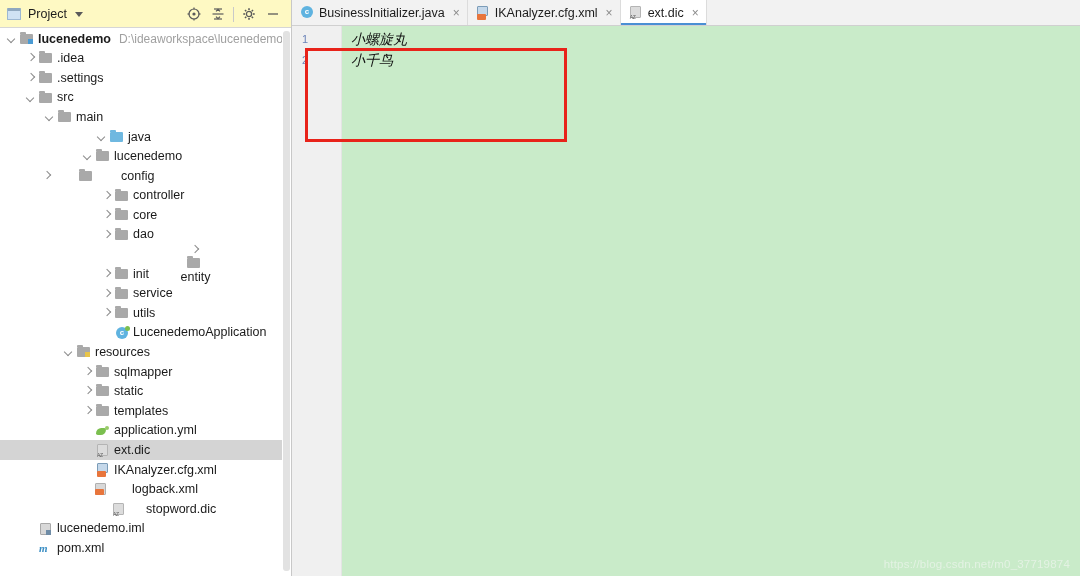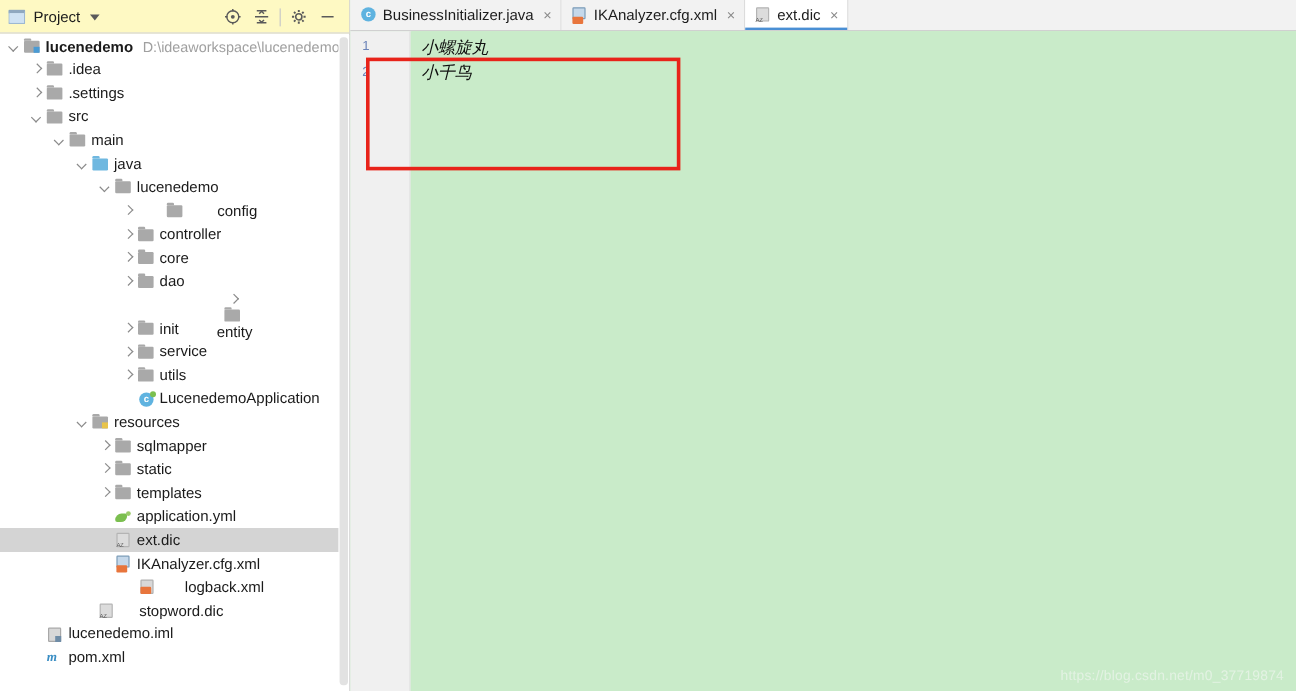--- a/index.html
+++ b/index.html
@@ -524,100 +524,100 @@
           </span>
           <span class="label">src</span>
         </div>
         <div class="row" style="padding-left: 44px;">
           <span class="arrow down"></span>
           <span class="ic">
             <span class="icon-folder"></span>
           </span>
           <span class="label">main</span>
         </div>
+        <div class="row" style="padding-left: 96px;">
+          <span class="arrow down"></span>
+          <span class="ic">
+            <span class="icon-folder src-blue"></span>
+          </span>
+          <span class="label">java</span>
+        </div>
+        <div class="row" style="padding-left: 82px;">
+          <span class="arrow down"></span>
+          <span class="ic">
+            <span class="icon-folder"></span>
+          </span>
+          <span class="label">lucenedemo</span>
+        </div>
+        <div class="row" style="padding-left: 41px; gap: 24px;">
+          <span class="arrow right"></span>
+          <span class="ic">
+            <span class="icon-folder"></span>
+          </span>
+          <span class="label">config</span>
+        </div>
+        <div class="row" style="padding-left: 101px;">
+          <span class="arrow right"></span>
+          <span class="ic">
+            <span class="icon-folder"></span>
+          </span>
+          <span class="label">controller</span>
+        </div>
+        <div class="row" style="padding-left: 101px;">
+          <span class="arrow right"></span>
+          <span class="ic">
+            <span class="icon-folder"></span>
+          </span>
+          <span class="label">core</span>
+        </div>
+        <div class="row" style="padding-left: 101px;">
+          <span class="arrow right"></span>
+          <span class="ic">
+            <span class="icon-folder"></span>
+          </span>
+          <span class="label">dao</span>
+        </div>
+        <div class="row" style="padding-left: 101px; flex-direction: column;">
+          <span class="arrow right"></span>
+          <span class="ic">
+            <span class="icon-folder"></span>
+          </span>
+          <span class="label">entity</span>
+        </div>
+        <div class="row" style="padding-left: 101px;">
+          <span class="arrow right"></span>
+          <span class="ic">
+            <span class="icon-folder"></span>
+          </span>
+          <span class="label">init</span>
+        </div>
+        <div class="row" style="padding-left: 101px;">
+          <span class="arrow right"></span>
+          <span class="ic">
+            <span class="icon-folder"></span>
+          </span>
+          <span class="label">service</span>
+        </div>
+        <div class="row" style="padding-left: 101px;">
+          <span class="arrow right"></span>
+          <span class="ic">
+            <span class="icon-folder"></span>
+          </span>
+          <span class="label">utils</span>
+        </div>
+        <div class="row" style="padding-left: 101px;">
+          <span class="arrow"></span>
+          <span class="ic">
+            <span class="icon-class spring">c</span>
+          </span>
+          <span class="label">LucenedemoApplication</span>
+        </div>
         <div class="row" style="padding-left: 63px;">
           <span class="arrow down"></span>
           <span class="ic">
-            <span class="icon-folder src-blue"></span>
-          </span>
-          <span class="label">java</span>
-        </div>
-        <div class="row" style="padding-left: 82px;">
-          <span class="arrow down"></span>
-          <span class="ic">
-            <span class="icon-folder"></span>
-          </span>
-          <span class="label">lucenedemo</span>
-        </div>
-        <div class="row" style="padding-left: 101px; gap: 24px;">
-          <span class="arrow right"></span>
-          <span class="ic">
-            <span class="icon-folder"></span>
-          </span>
-          <span class="label">config</span>
-        </div>
-        <div class="row" style="padding-left: 101px;">
-          <span class="arrow right"></span>
-          <span class="ic">
-            <span class="icon-folder"></span>
-          </span>
-          <span class="label">controller</span>
-        </div>
-        <div class="row" style="padding-left: 101px;">
-          <span class="arrow right"></span>
-          <span class="ic">
-            <span class="icon-folder"></span>
-          </span>
-          <span class="label">core</span>
-        </div>
-        <div class="row" style="padding-left: 101px;">
-          <span class="arrow right"></span>
-          <span class="ic">
-            <span class="icon-folder"></span>
-          </span>
-          <span class="label">dao</span>
-        </div>
-        <div class="row" style="padding-left: 101px; flex-direction: column;">
-          <span class="arrow right"></span>
-          <span class="ic">
-            <span class="icon-folder"></span>
-          </span>
-          <span class="label">entity</span>
-        </div>
-        <div class="row" style="padding-left: 101px;">
-          <span class="arrow right"></span>
-          <span class="ic">
-            <span class="icon-folder"></span>
-          </span>
-          <span class="label">init</span>
-        </div>
-        <div class="row" style="padding-left: 101px;">
-          <span class="arrow right"></span>
-          <span class="ic">
-            <span class="icon-folder"></span>
-          </span>
-          <span class="label">service</span>
-        </div>
-        <div class="row" style="padding-left: 101px;">
-          <span class="arrow right"></span>
-          <span class="ic">
-            <span class="icon-folder"></span>
-          </span>
-          <span class="label">utils</span>
-        </div>
-        <div class="row" style="padding-left: 101px;">
-          <span class="arrow"></span>
-          <span class="ic">
-            <span class="icon-class spring">c</span>
-          </span>
-          <span class="label">LucenedemoApplication</span>
-        </div>
-        <div class="row" style="padding-left: 63px;">
-          <span class="arrow down"></span>
-          <span class="ic">
             <span class="icon-folder res-mark"></span>
           </span>
           <span class="label">resources</span>
         </div>
         <div class="row" style="padding-left: 82px;">
           <span class="arrow right"></span>
           <span class="ic">
             <span class="icon-folder"></span>
           </span>
           <span class="label">sqlmapper</span>
@@ -650,28 +650,28 @@
           </span>
           <span class="label">ext.dic</span>
         </div>
         <div class="row" style="padding-left: 82px;">
           <span class="arrow"></span>
           <span class="ic">
             <span class="icon-xml-cfg"></span>
           </span>
           <span class="label">IKAnalyzer.cfg.xml</span>
         </div>
-        <div class="row" style="padding-left: 82px; gap: 20px;">
+        <div class="row" style="padding-left: 60px; gap: 20px;">
           <span class="arrow"></span>
           <span class="ic">
             <span class="icon-xml"></span>
           </span>
           <span class="label">logback.xml</span>
         </div>
-        <div class="row" style="padding-left: 52px; gap: 16px;">
+        <div class="row" style="padding-left: 82px; gap: 16px;">
           <span class="arrow"></span>
           <span class="ic">
             <span class="icon-dic"></span>
           </span>
           <span class="label">stopword.dic</span>
         </div>
         <div class="row" style="padding-left: 25px;">
           <span class="arrow"></span>
           <span class="ic">
             <span class="icon-iml"></span>

